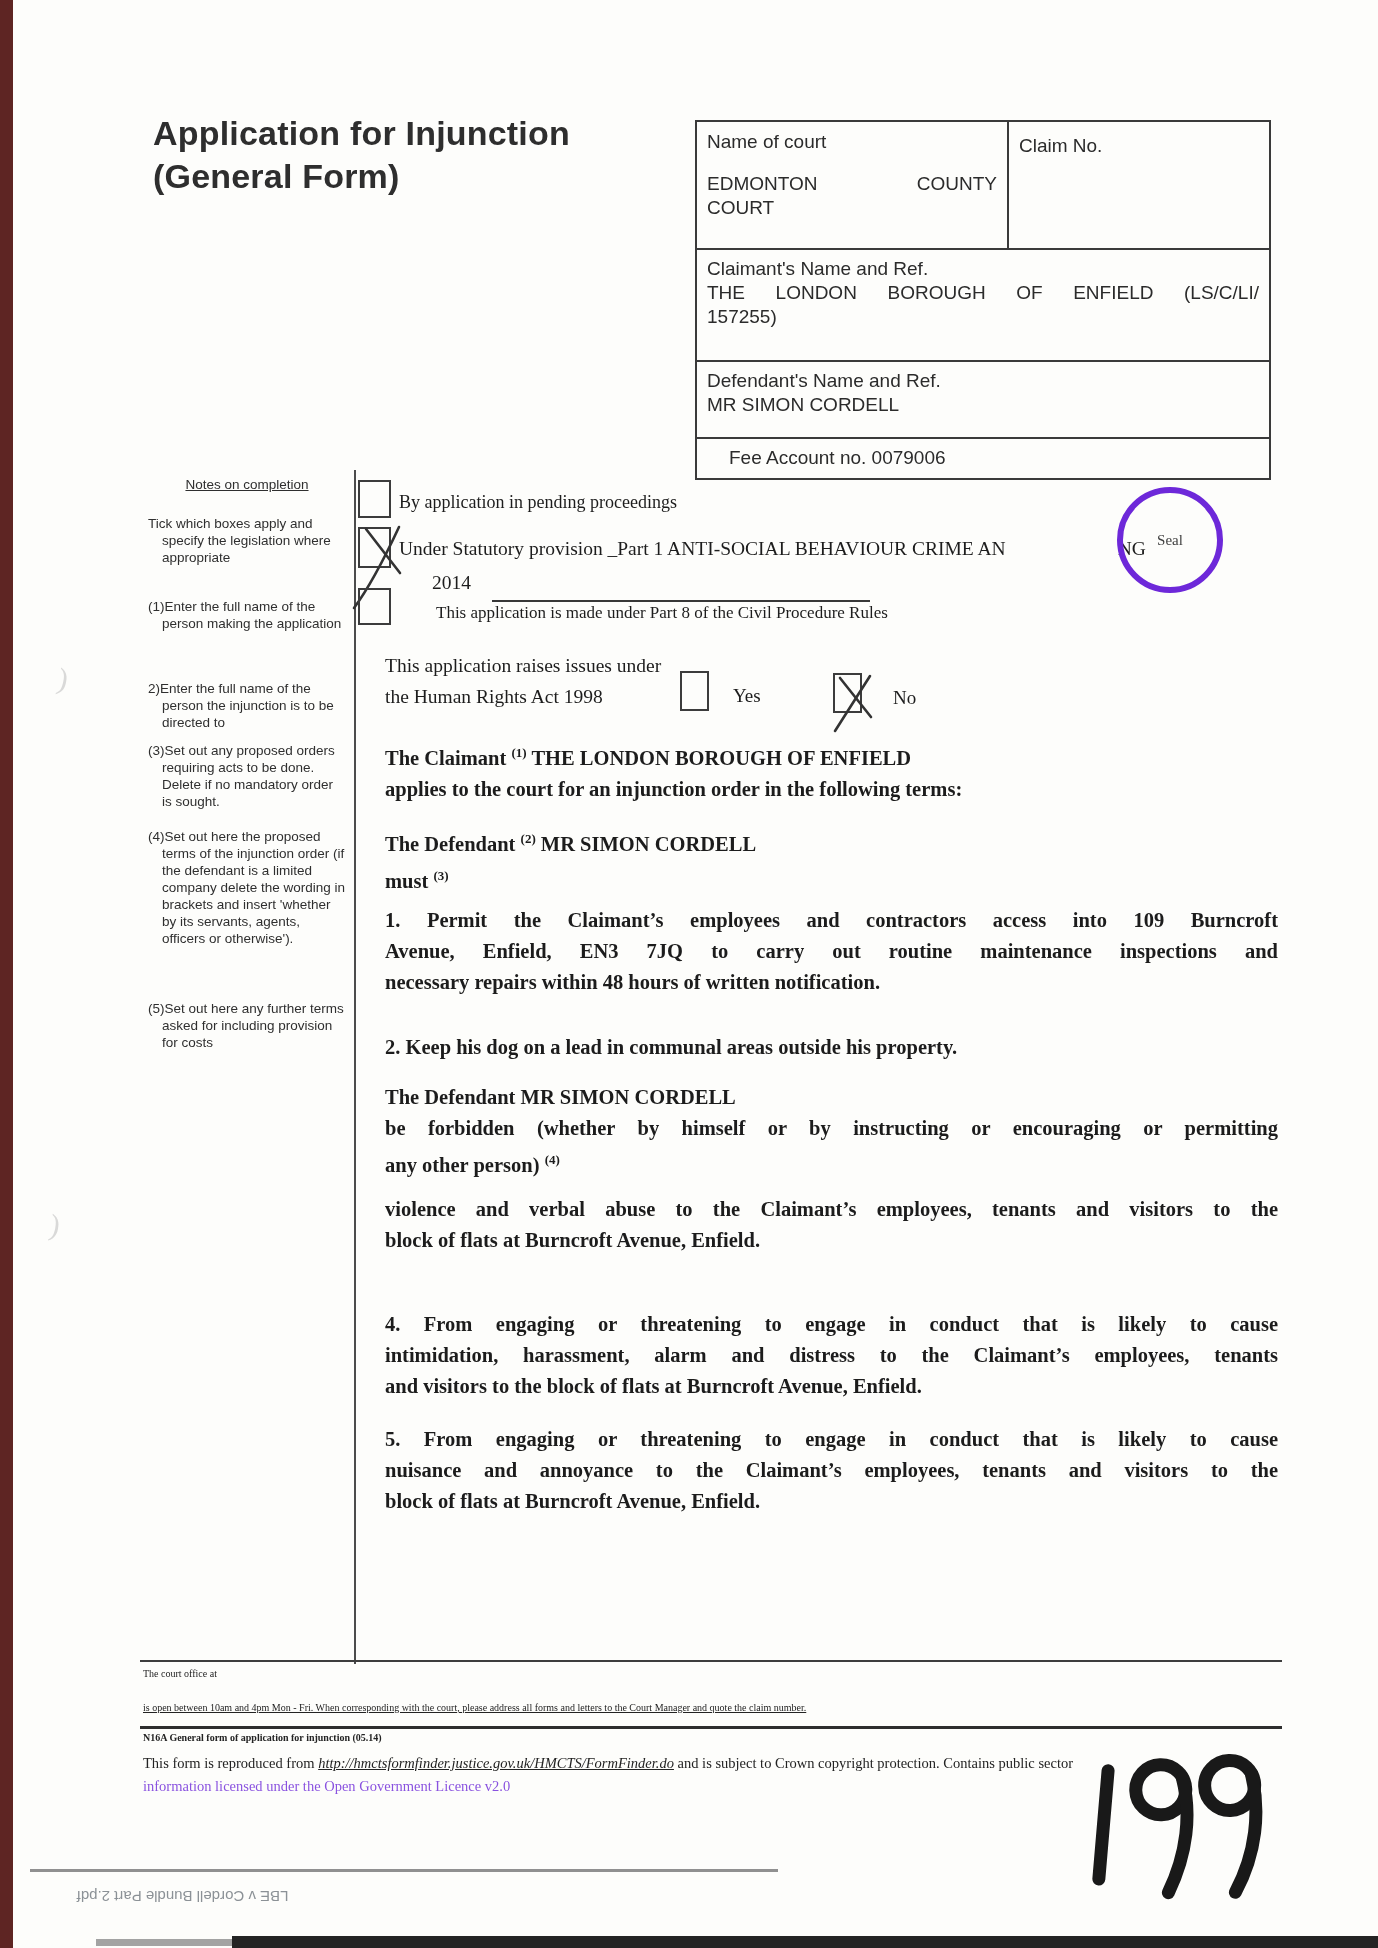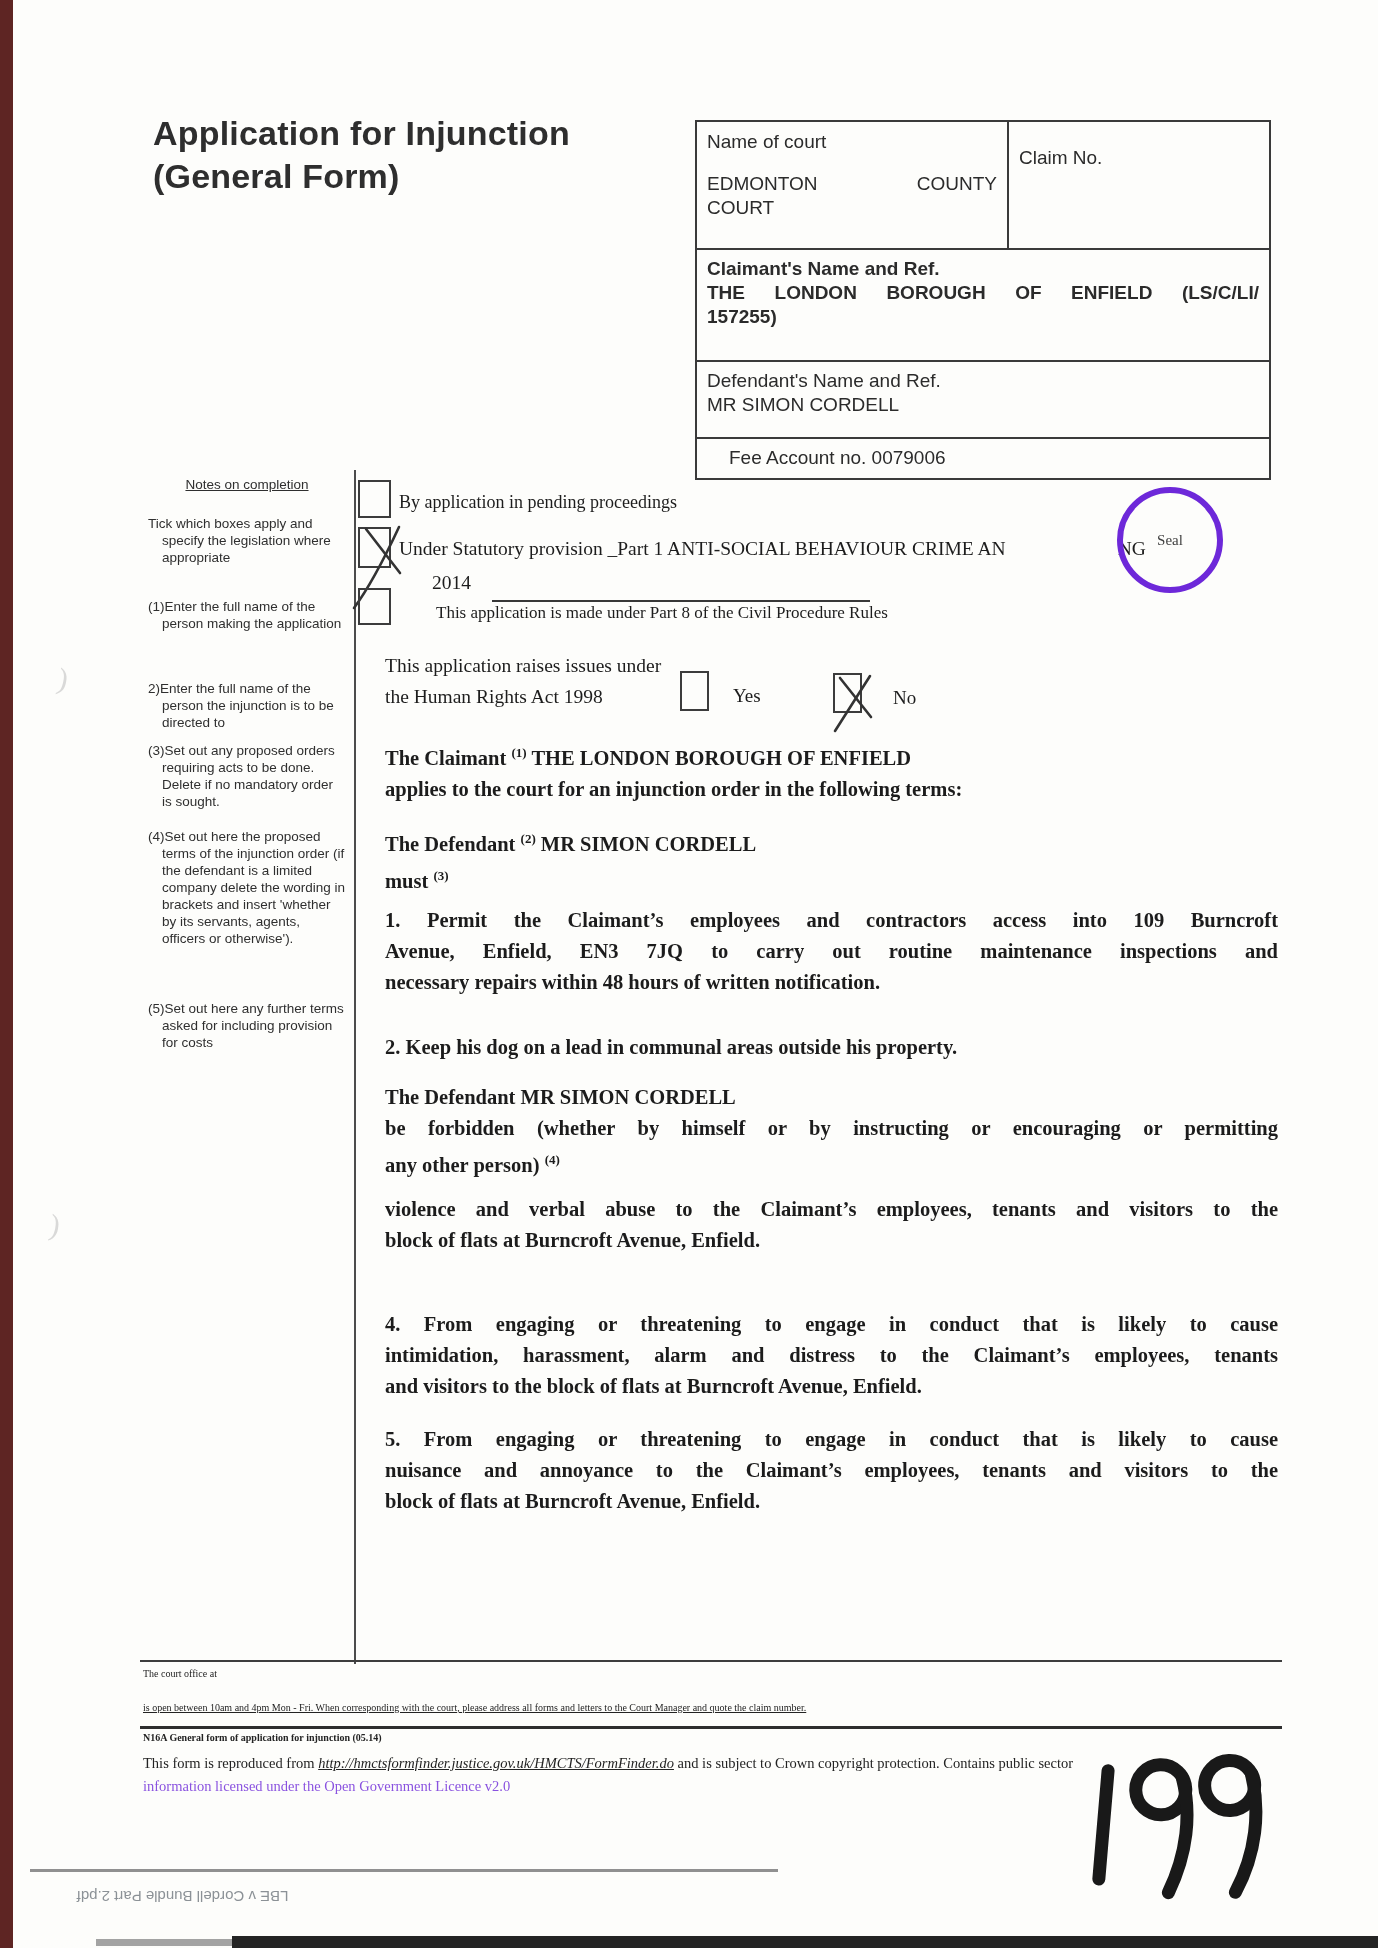--- a/index.html
+++ b/index.html
@@ -15,23 +15,23 @@
   .bar-dark{left:232px;top:1936px;width:1146px;height:12px;background:#242424;}
   .bar-light{left:96px;top:1939px;width:136px;height:7px;background:#a3a3a3;}
 
   
   .title{left:153px;top:112px;font-size:34px;font-weight:bold;color:#2e2e2e;line-height:43px;letter-spacing:.2px;}
 
   
   .ctable{left:695px;top:120px;width:572px;border:2px solid #3a3a3a;font-size:19px;line-height:24px;color:#2b2b2b;}
   .crow1{display:flex;height:126px;}
   .crow1 .c-left{width:312px;border-right:2px solid #3a3a3a;padding:8px 10px;box-sizing:border-box;}
-  .crow1 .c-right{flex:1;padding:24px 10px;box-sizing:border-box;border-radius:12px;}
+  .crow1 .c-right{flex:1;padding:12px 10px;box-sizing:border-box;border-radius:12px;}
   .crow{border-top:2px solid #3a3a3a;padding:7px 10px;box-sizing:border-box;}
-  .crow2{height:112px;font-weight:bold;}
+  .crow2{height:112px;}
   .crow3{height:77px;}
   .crow4{height:41px;padding-left:32px;}
   .spread{display:flex;justify-content:space-between;}
 
   
   .notes{left:148px;top:476px;width:198px;font-size:13.5px;line-height:17px;color:#2f2f2f;}
   .notes .hd{position:absolute;top:0;left:0;width:100%;text-align:center;text-decoration:underline;}
   .note{position:absolute;left:0;width:100%;padding-left:14px;text-indent:-14px;box-sizing:border-box;}
 
   .vdiv{left:354px;top:470px;width:2px;height:1194px;background:#4c4c4c;}

